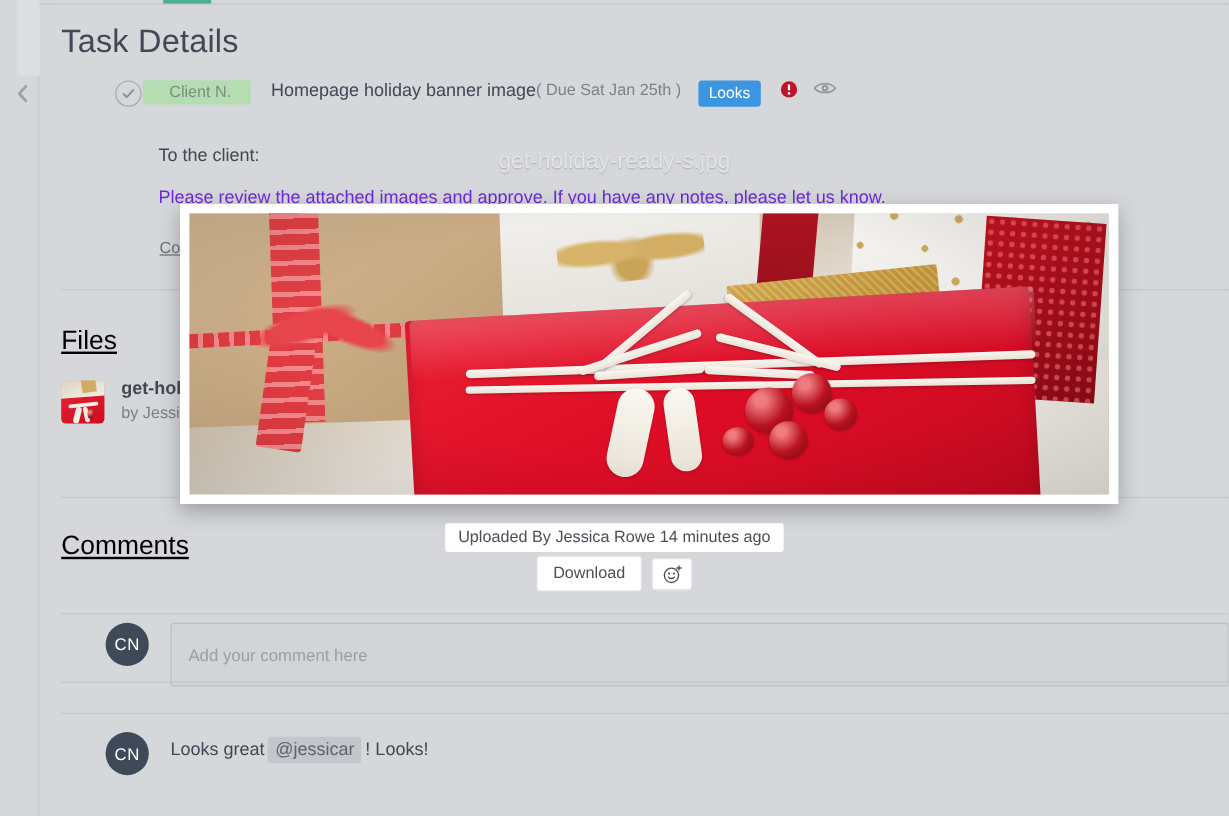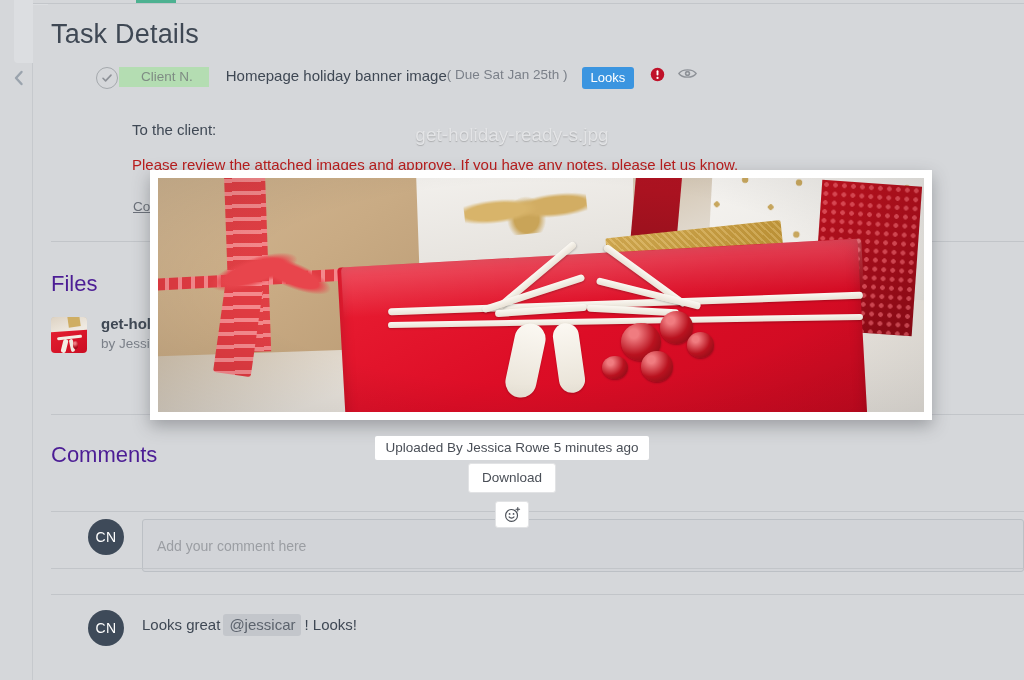--- a/index.html
+++ b/index.html
@@ -140,21 +140,21 @@
   .desc-label {
     position: absolute;
     left: 99px; top: 116px;
     font-size: 15px;
     color: #3f4854;
   }
   .desc-body {
     position: absolute;
     left: 99px; top: 151px;
     font-size: 15px;
-    color: #b91c1c;
+    color: #6d28d9;
     white-space: nowrap;
   }
   .collapse-link {
     position: absolute;
     left: 100px; top: 194px;
     font-size: 13.5px;
     color: #6b7079;
     text-decoration: underline;
     cursor: pointer;
   }
@@ -164,22 +164,23 @@
     position: absolute;
     left: 18px; right: 0;
     height: 1px;
     background: #c2c5c9;
   }
 
   
   .section-title {
     position: absolute;
     font-size: 22px;
-    color: #4c1d95;
+    color: #000000;
     font-weight: 400;
+    text-decoration: underline;
   }
   .file-item {
     position: absolute;
     left: 18px; top: 312px;
     display: flex; align-items: flex-start;
   }
   .file-thumb {
     width: 36px; height: 36px;
     border-radius: 4px;
     overflow: hidden;
@@ -307,21 +308,20 @@
     padding: 4px 11px 5px;
     border-radius: 2px;
     pointer-events: auto;
   }
   .lightbox-actions {
     position: absolute;
     left: 0; right: 0;
     top: 463px;
     display: flex; align-items: center; justify-content: center;
     gap: 8px;
-    flex-direction: column;
   }
   .btn-download {
     background: #ffffff;
     color: #4a4f57;
     font-size: 13.5px;
     border: 1px solid #e2e3e5;
     border-radius: 3px;
     padding: 6px 13px 7px;
     cursor: pointer;
     font-family: "Liberation Sans", sans-serif;
@@ -612,21 +612,21 @@
       <div class="berry b1"></div>
       <div class="berry b2"></div>
       <div class="berry b3"></div>
       <div class="berry b4"></div>
       <div class="berry b5"></div>
       <div class="photo-vignette"></div>
     </div>
   </div>
 
   <div class="lightbox-caption">
-    <span class="caption-pill">Uploaded By Jessica Rowe 5 minutes ago</span>
+    <span class="caption-pill">Uploaded By Jessica Rowe 14 minutes ago</span>
   </div>
 
   <div class="lightbox-actions">
     <button class="btn-download">Download</button>
     <button class="btn-react">
       <svg width="17" height="17" viewBox="0 0 18 18" aria-hidden="true">
         <circle cx="8" cy="10" r="6.3" fill="none" stroke="#4a4f57" stroke-width="1.2"></circle>
         <circle cx="5.9" cy="8.4" r=".95" fill="#4a4f57"></circle>
         <circle cx="10.1" cy="8.4" r=".95" fill="#4a4f57"></circle>
         <path d="M5.4 11.6 C6.6 13.2 9.4 13.2 10.6 11.6" fill="none" stroke="#4a4f57" stroke-width="1.2" stroke-linecap="round"></path>

